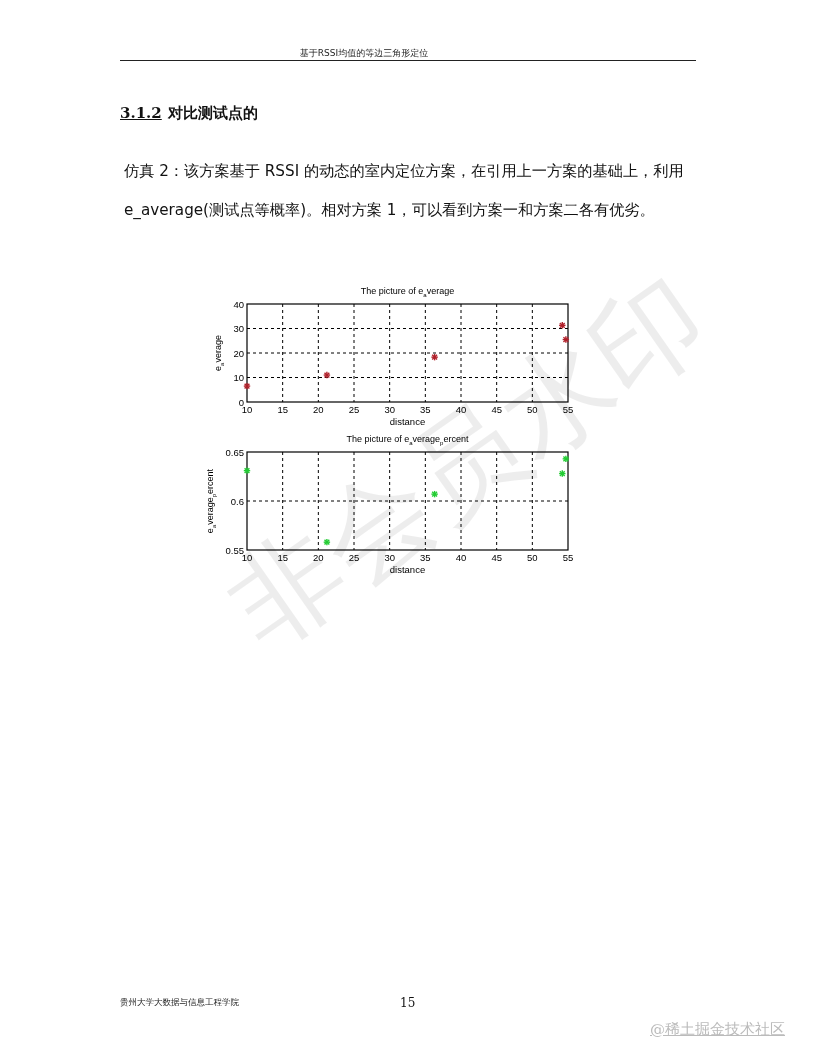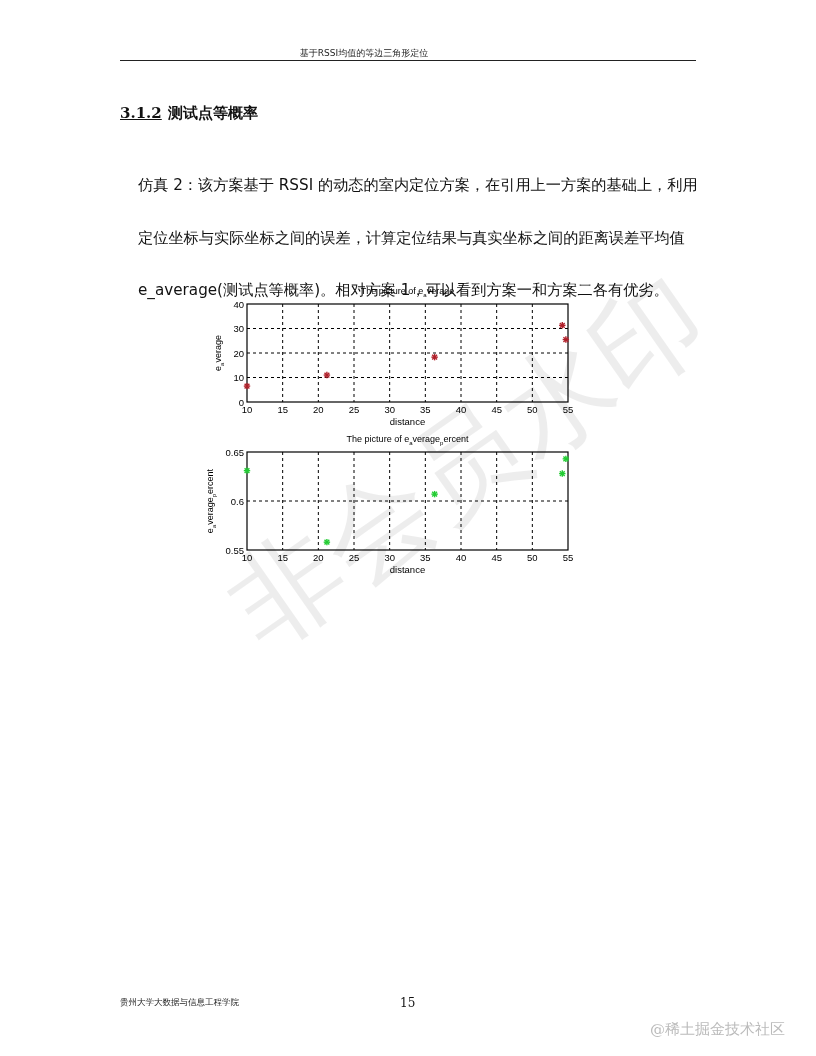--- a/index.html
+++ b/index.html
@@ -2,41 +2,40 @@
 <html><head>
 <meta charset="utf-8">
 <style>
   html, body { margin:0; padding:0; background:#fff; }
   body { width:816px; height:1056px; position:relative; overflow:hidden; font-family:"DejaVu Serif", serif; color:#111; }
   .header-title { position:absolute; top:47px; left:0; width:728px; text-align:center; font-family:"DejaVu Sans", sans-serif; font-size:9px; color:#222; }
   .header-rule { position:absolute; top:60px; left:120px; width:576px; height:1px; background:#222; }
   .section-heading { position:absolute; top:104px; left:120px; font-size:15px; font-weight:bold; font-family:"DejaVu Serif", serif; }
   .section-heading .num { display:inline-block; width:48px;text-decoration:underline; }
   .body-text { position:absolute; top:150px; left:120px; width:580px; font-size:15.2px; line-height:34.5px; font-family:"DejaVu Sans", sans-serif; color:#111; }
-  .body-text p { margin:18px; white-space:nowrap; }
+  .body-text p { margin:4px; white-space:nowrap; }
   .figure { position:absolute; left:195px; top:280px; width:400px; height:300px; }
   .footer-left { position:absolute; top:997px; left:120px; font-family:Liberation Mono, monospace; font-size:8.5px; color:#222; }
   .footer-page { position:absolute; top:996px; left:400px; font-size:12px; font-family:"DejaVu Serif", serif; }
-  .site-mark { position:absolute; top:1020px; left:650px; font-family:"DejaVu Serif", serif; font-size:15px; color:#bbb; }
+  .site-mark { position:absolute; top:1020px; left:650px; font-family:"DejaVu Serif", serif; font-size:15px; color:#bbb;text-decoration:underline; }
   .watermark { position:absolute; left:200px; top:560px; font-family:"DejaVu Sans", sans-serif; font-size:110px; color:rgba(0,0,0,0.07); transform:rotate(-35deg); transform-origin:left top; white-space:nowrap; pointer-events:none; }
   svg text { font-family:"Liberation Sans", sans-serif; }
 </style>
 </head>
 <body>
 
 <div class="header-title">基于RSSI均值的等边三角形定位</div>
 <div class="header-rule"></div>
 
 <div class="section-heading">
-  <span class="num">3.1.2</span><span>测试点等概率</span>
+  <span class="num">3.1.2</span><span>对比测试点的</span>
 </div>
 
 <div class="body-text">
   <p>仿真 2：该方案基于 RSSI 的动态的室内定位方案，在引用上一方案的基础上，利用</p>
-  <p>定位坐标与实际坐标之间的误差，计算定位结果与真实坐标之间的距离误差平均值</p>
   <p>e_average(测试点等概率)。相对方案 1，可以看到方案一和方案二各有优劣。</p>
 </div>
 
 <div class="figure">
   <svg id="fig" width="400" height="300" viewBox="195 280 400 300" xmlns="http://www.w3.org/2000/svg">
       <g>
         <text x="247" y="413" font-size="9.5" text-anchor="middle" fill="#000">10</text>
         <line x1="282.6666666666667" y1="304" x2="282.6666666666667" y2="402" stroke="#000" stroke-width="1" stroke-dasharray="3,3"></line>
         <text x="282.6666666666667" y="413" font-size="9.5" text-anchor="middle" fill="#000">15</text>
         <line x1="318.3333333333333" y1="304" x2="318.3333333333333" y2="402" stroke="#000" stroke-width="1" stroke-dasharray="3,3"></line>

